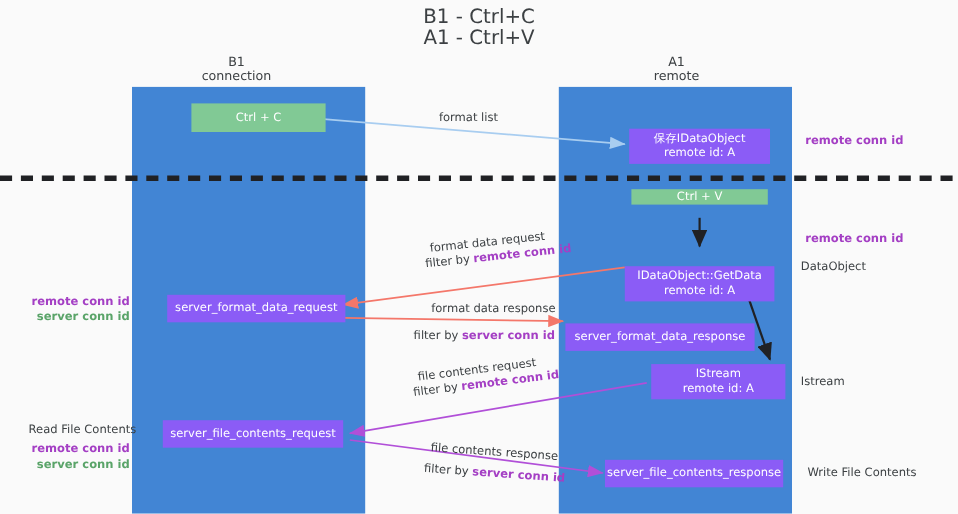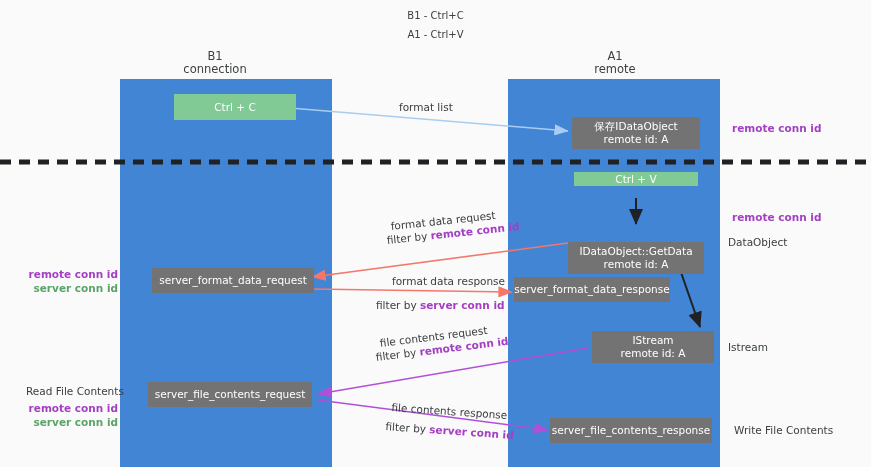--- a/index.html
+++ b/index.html
@@ -26,37 +26,37 @@
   
   .col-head{
     position:absolute;text-align:center;
     font-size:11.5px;line-height:13px;color:#3c4043;
   }
   .col-head .cname{display:block;}
 
   
   #title{
     position:absolute;left:0;top:6px;width:871px;
-    text-align:center;font-size:10px;line-height:19px;color:#3c4043;
+    text-align:center;font-size:18px;line-height:19px;color:#3c4043;
   }
 
   
   .node{
     position:absolute;
     display:flex;flex-direction:column;
     align-items:center;justify-content:center;
     color:#ffffff;
     font-size:10.5px;line-height:13px;
     text-align:center;
     box-sizing:border-box;
     padding:2px 4px;
   }
   .node.green{background:#81c995;}
   .node.orange{background:#fbb martins;}
-  .node.orange{background:#737373;}
+  .node.orange{background:#8b5cf6;}
   .node .l2{display:block;}
 
   
   .ftext{position:absolute;font-size:10.5px;line-height:13px;color:#3c4043;white-space:nowrap;}
   .purple{color:#a43fc4;font-weight:bold;}
   .green-t{color:#5aa469;font-weight:bold;}
   .legend{position:absolute;font-size:10.5px;line-height:13.5px;white-space:nowrap;text-align:right;}
 
   
   .cap{position:absolute;font-size:10.5px;line-height:14px;white-space:nowrap;color:#3c4043;}
@@ -136,21 +136,21 @@
 
     <div class="node orange" style="left:568px;top:242px;width:136px;height:32px;">
       <span>IDataObject::GetData</span>
       <span class="l2">remote id: A</span>
     </div>
 
     <div class="node orange" style="left:152px;top:268px;width:162px;height:25px;">
       <span>server_format_data_request</span>
     </div>
 
-    <div class="node orange" style="left:514px;top:277px;width:156px;height:25px;">
+    <div class="node orange" style="left:514px;top:294px;width:172px;height:25px;">
       <span>server_format_data_response</span>
     </div>
 
     <div class="node orange" style="left:592px;top:331px;width:122px;height:32px;">
       <span>IStream</span>
       <span class="l2">remote id: A</span>
     </div>
 
     <div class="node orange" style="left:148px;top:382px;width:164px;height:25px;">
       <span>server_file_contents_request</span>

